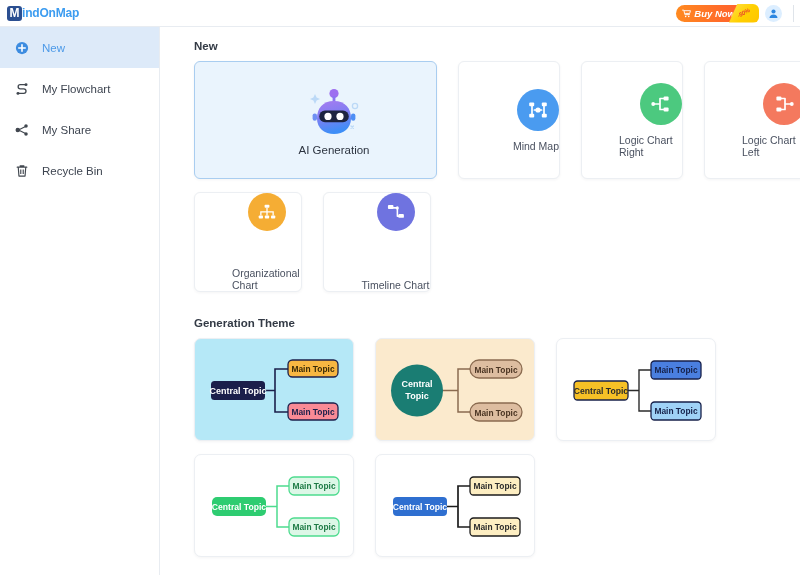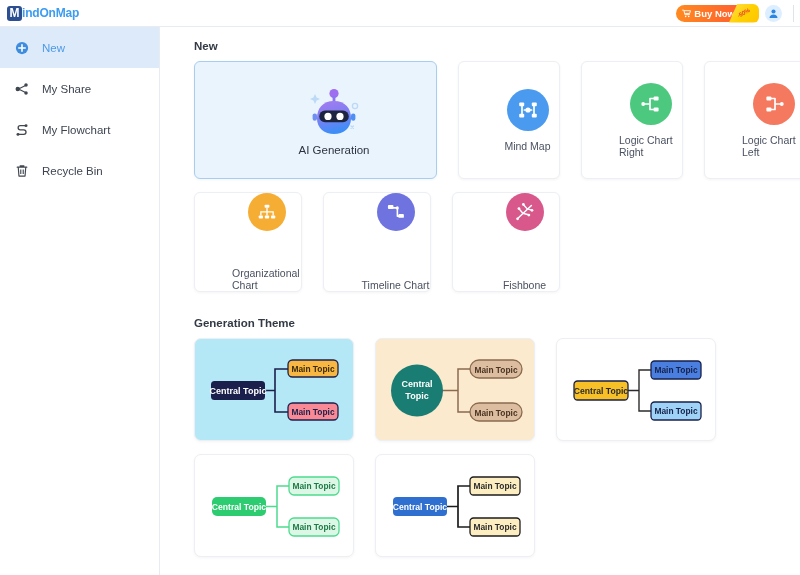--- a/index.html
+++ b/index.html
@@ -26,21 +26,21 @@
     color: #fff; font-weight: bold; font-size: 12px;
     display: flex; align-items: center; justify-content: center;
     line-height: 1;
   }
   .logo-text {
     font-size: 12px; font-weight: bold; color: #3c9cf0;
     letter-spacing: -0.2px; margin-left: 0px;
   }
   .topbar-right {
     margin-left: auto; display: flex; align-items: center;
-    height: 100%; padding-right: 6px;
+    height: 100%; padding-right: 6px; font-style: italic;
   }
   .buy-now {
     position: relative;
     height: 17px; border-radius: 9px;
     background: linear-gradient(90deg,#ff8a1f 0%, #ff6a2a 60%, #ff5b33 100%);
     color: #fff; font-size: 9.5px; font-weight: bold;
     display: flex; align-items: center; gap: 3px;
     padding: 0 18px 0 6px;
     cursor: pointer;
     overflow: visible;
@@ -105,21 +105,21 @@
     align-items: center; justify-content: center;
     cursor: pointer; flex: none; padding-left: 37px;
   }
   .card-label { font-size: 10.5px; color: #4a5160; margin-top: 9px; }
 
   .card.ai {
     width: 243px; height: 118px;
     background: #eaf4fd; border: 1px solid #a9cdf0;
   }
   .card.ai .card-label { font-size: 11.5px; color: #2d3440; margin-top: 6px; }
-  .card.sq { width: 102px; height: 118px; }
+  .card.sq { width: 102px; height: 118px; align-items: flex-end; }
   .card.sq2 { width: 108px; height: 100px; justify-content: space-between; }
 
   .circ {
     width: 42px; height: 42px; border-radius: 50%;
     display: flex; align-items: center; justify-content: center;
   }
   .circ.sm { width: 38px; height: 38px; }
 
   
   .theme-row { display: flex; gap: 21px; margin-left: 34px; margin-top: 9px; }
@@ -173,39 +173,39 @@
         <circle cx="8" cy="8" r="7" fill="#3d8ce0"></circle>
         <path d="M8 4.3v7.4M4.3 8h7.4" stroke="#fff" stroke-width="1.8" stroke-linecap="round"></path>
       </svg>
     </span>
     <span>New</span>
   </div>
 
 
   <div class="side-item">
     <span class="side-ico">
+      <svg width="14" height="14" viewBox="0 0 16 16" fill="none" stroke="#41474f" stroke-width="1.5">
+        <path d="M12 3H6a2.4 2.4 0 0 0 0 4.8h4A2.4 2.4 0 0 1 10 13H4" stroke-linecap="round"></path>
+        <circle cx="12.6" cy="3" r="1.7" fill="#41474f" stroke="none"></circle>
+        <circle cx="3.4" cy="13" r="1.7" fill="#41474f" stroke="none"></circle>
+      </svg>
+    </span>
+    <span>My Flowchart</span>
+  </div>
+
+  <div class="side-item">
+    <span class="side-ico">
       <svg width="14" height="14" viewBox="0 0 16 16">
         <path d="M4 8l8-4M4 8l8 4" stroke="#41474f" stroke-width="1.3"></path>
         <circle cx="3.2" cy="8" r="2.6" fill="#41474f"></circle>
         <circle cx="12.6" cy="3.4" r="2" fill="#41474f"></circle>
         <circle cx="12.6" cy="12.6" r="2" fill="#41474f"></circle>
       </svg>
     </span>
     <span>My Share</span>
-  </div>
-
-  <div class="side-item">
-    <span class="side-ico">
-      <svg width="14" height="14" viewBox="0 0 16 16" fill="none" stroke="#41474f" stroke-width="1.5">
-        <path d="M12 3H6a2.4 2.4 0 0 0 0 4.8h4A2.4 2.4 0 0 1 10 13H4" stroke-linecap="round"></path>
-        <circle cx="12.6" cy="3" r="1.7" fill="#41474f" stroke="none"></circle>
-        <circle cx="3.4" cy="13" r="1.7" fill="#41474f" stroke="none"></circle>
-      </svg>
-    </span>
-    <span>My Flowchart</span>
   </div>
 
   <div class="side-item">
     <span class="side-ico">
       <svg width="14" height="14" viewBox="0 0 16 16" fill="none" stroke="#41474f" stroke-width="1.3">
         <path d="M2.5 3.6h11M6 3.6V2.2h4v1.4" stroke-linecap="round"></path>
         <path d="M3.7 3.6l.8 10.2h7l.8-10.2" stroke-linejoin="round"></path>
         <path d="M6.6 6.4v5M9.4 6.4v5"></path>
       </svg>
     </span>
@@ -302,35 +302,20 @@
         <svg width="22" height="22" viewBox="0 0 24 24">
           <path d="M7 7.5h6.5v9H19" stroke="#fff" stroke-width="1.7" fill="none" stroke-linecap="round" stroke-linejoin="round"></path>
           <rect x="3.2" y="4.4" width="6" height="4.2" rx="1" fill="#fff"></rect>
           <rect x="14.6" y="14.2" width="6" height="4.2" rx="1" fill="#fff"></rect>
           <circle cx="13.4" cy="7.5" r="1.7" fill="#fff"></circle>
         </svg>
       </div>
       <div class="card-label">Timeline Chart</div>
     </div>
 
-    <div class="card sq2">
-      <div class="circ sm" style="background:#d8588b">
-        <svg width="22" height="22" viewBox="0 0 24 24" stroke="#fff" stroke-width="1.6" fill="none" stroke-linecap="round">
-          <path d="M4 19L19 5"></path>
-          <path d="M9.6 13.4L5.6 8.6M14.4 8.6L10.4 4"></path>
-          <path d="M9.6 13.4l6.2 1.6M14.4 8.6l5 1.4"></path>
-          <circle cx="5.4" cy="8.2" r="1.5" fill="#fff" stroke="none"></circle>
-          <circle cx="10.2" cy="3.8" r="1.5" fill="#fff" stroke="none"></circle>
-          <circle cx="16.2" cy="15.4" r="1.5" fill="#fff" stroke="none"></circle>
-          <circle cx="19.6" cy="10.2" r="1.5" fill="#fff" stroke="none"></circle>
-          <circle cx="3.9" cy="19.4" r="1.5" fill="#fff" stroke="none"></circle>
-        </svg>
-      </div>
-      <div class="card-label">Fishbone</div>
-    </div>
 
   </div>
 
   <div class="section-title theme">Generation Theme</div>
 
   <div class="theme-row">
 
     <div class="theme-card" style="background:#b5e8f7">
       <svg viewBox="0 0 160 103" width="160" height="103">
         <path d="M68 51.5h12M80 51.5V30h16M80 51.5V73h16" fill="none" stroke="#1b1f4b" stroke-width="1.6"></path>

